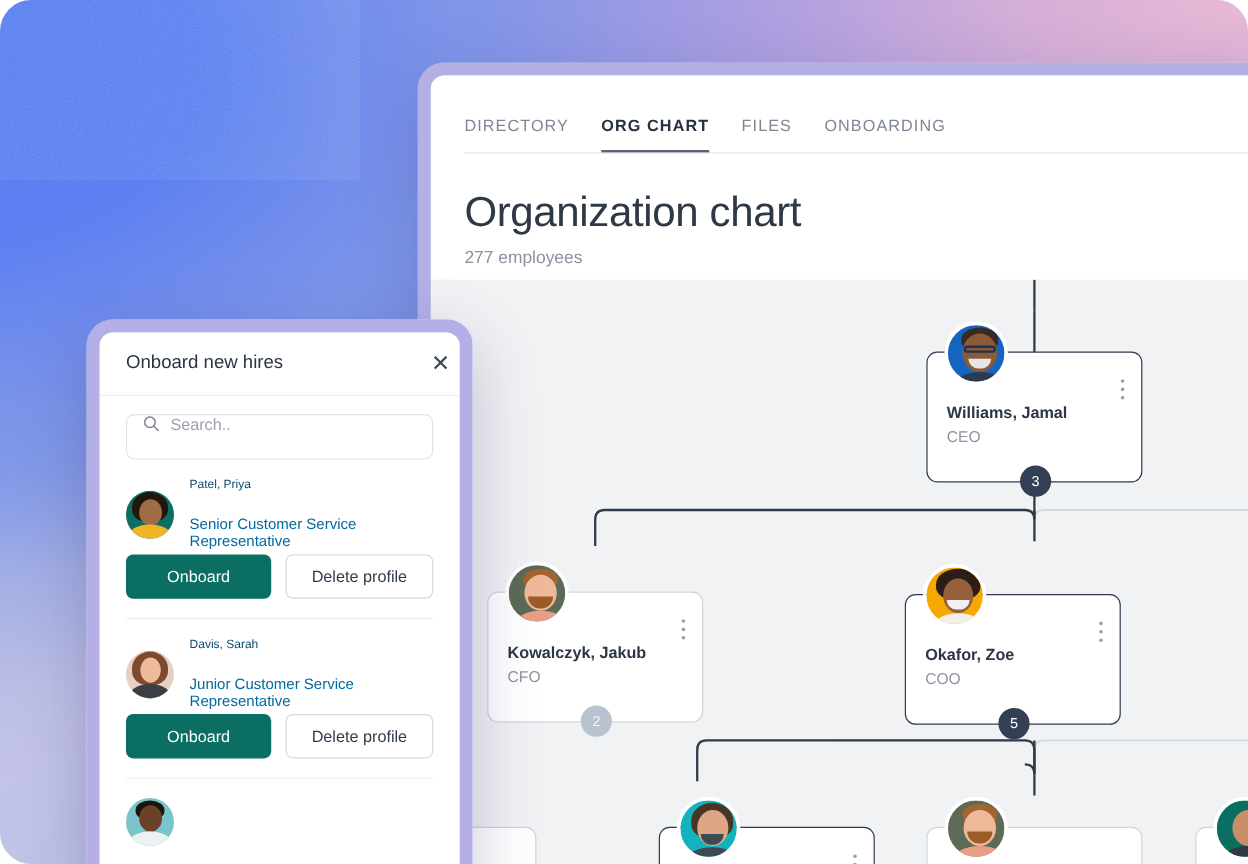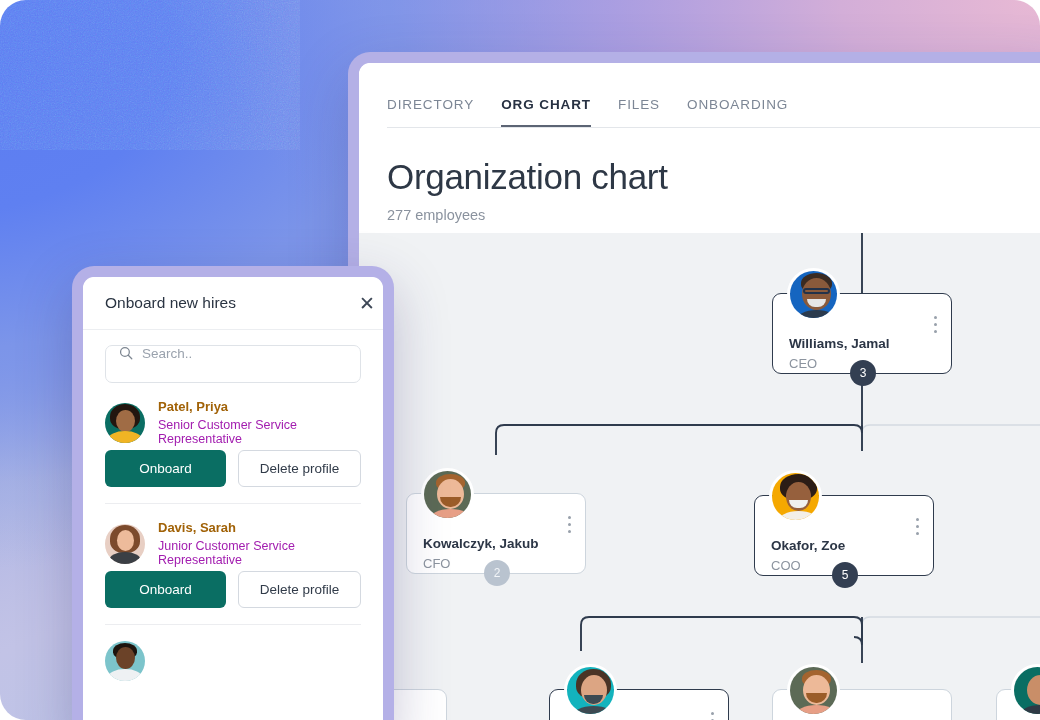--- a/index.html
+++ b/index.html
@@ -70,21 +70,21 @@
     position: absolute; left: 0; right: 0;
     top: 170px; bottom: 0;
     background: #f0f2f4;
     overflow: hidden;
   }
   #chart-svg { position: absolute; left: 0; top: 0; width: 720px; height: 530px; }
 
   
   .node {
     position: absolute;
-    width: 180px; height: 81px;
+    width: 180px; height: 109px;
     background: #ffffff;
     border: 1.6px solid #cdd5dd;
     border-radius: 9px;
   }
   .node.selected { border-color: #2f3b4d; border-width: 1.8px; }
   .node .avatar {
     position: absolute; left: 14px; top: -26px;
     width: 53px; height: 53px; border-radius: 50%;
     border: 3px solid #ffffff;
     overflow: hidden;
@@ -148,22 +148,22 @@
   #search-box {
     height: 38px; border: 1px solid #dfe3e8; border-radius: 7px;
     display: flex; align-items: flex-start; gap: 9px; padding: 0 13px;
     cursor: text;
   }
   #search-ph { font-size: 13.5px; color: #9aa2ad; }
   .hire { padding: 16px 0 16px 0; border-bottom: 1px solid #ecedf0; }
   .hire:first-of-type { padding-top: 20px; }
   .hire-top { display: flex; align-items: center; gap: 13px; }
   .hire-av { width: 40px; height: 40px; border-radius: 50%; overflow: hidden; position: relative; flex: none; }
-  .hire-nm { font-size: 13px; color: #a16207; font-weight: bold; }
-  .hire-rl { font-size: 12.5px; color: #a21caf; margin-top: 4px; }
+  .hire-nm { font-size: 10px; color: #0c4a6e; font-weight: normal; }
+  .hire-rl { font-size: 12.5px; color: #0369a1; margin-top: 20px; }
   .hire-btns { display: flex; gap: 12px; margin-top: 4px; }
   .btn-primary {
     flex: 1; height: 37px; border-radius: 6px;
     background: #0a6e63; color: #fff; border: none;
     font-size: 13.5px; font-family: inherit; cursor: pointer;
   }
   .btn-ghost {
     flex: 1; height: 37px; border-radius: 6px;
     background: #fff; color: #313b49; border: 1px solid #d4d9e0;
     font-size: 13.5px; font-family: inherit; cursor: pointer;

